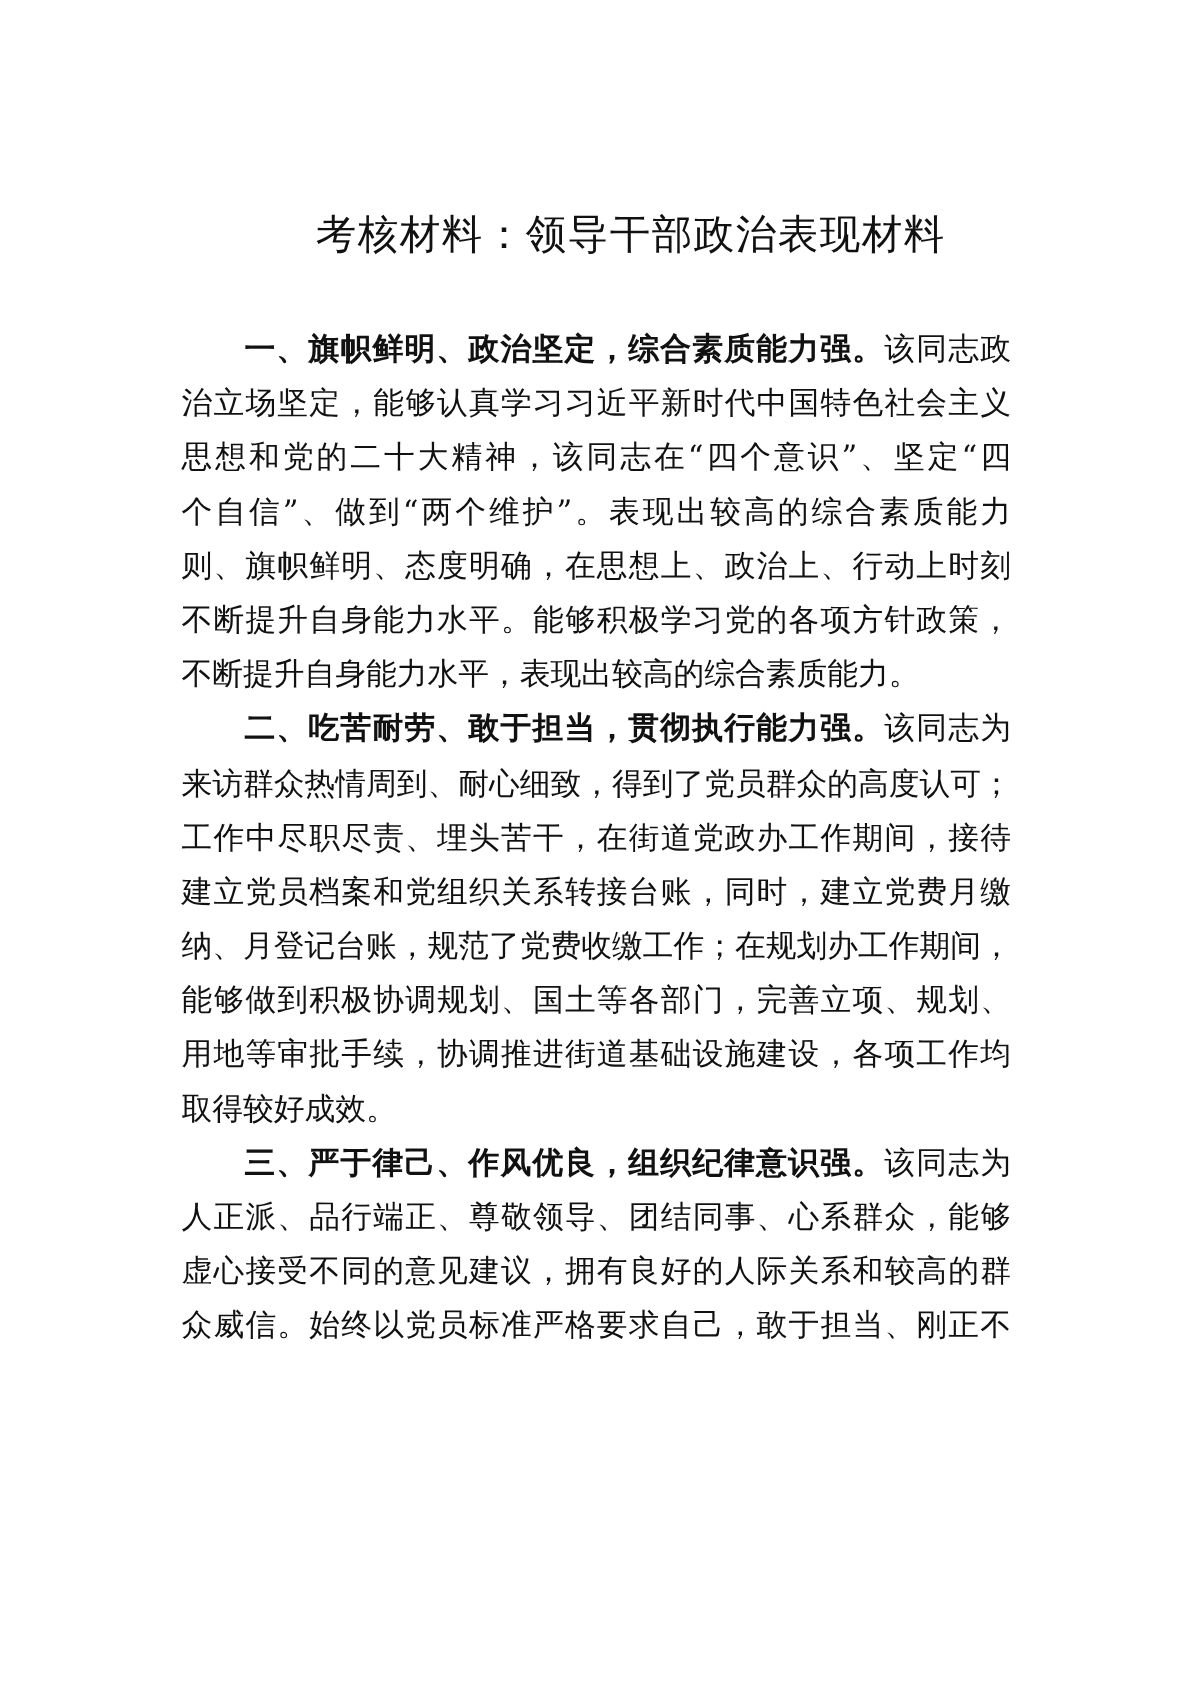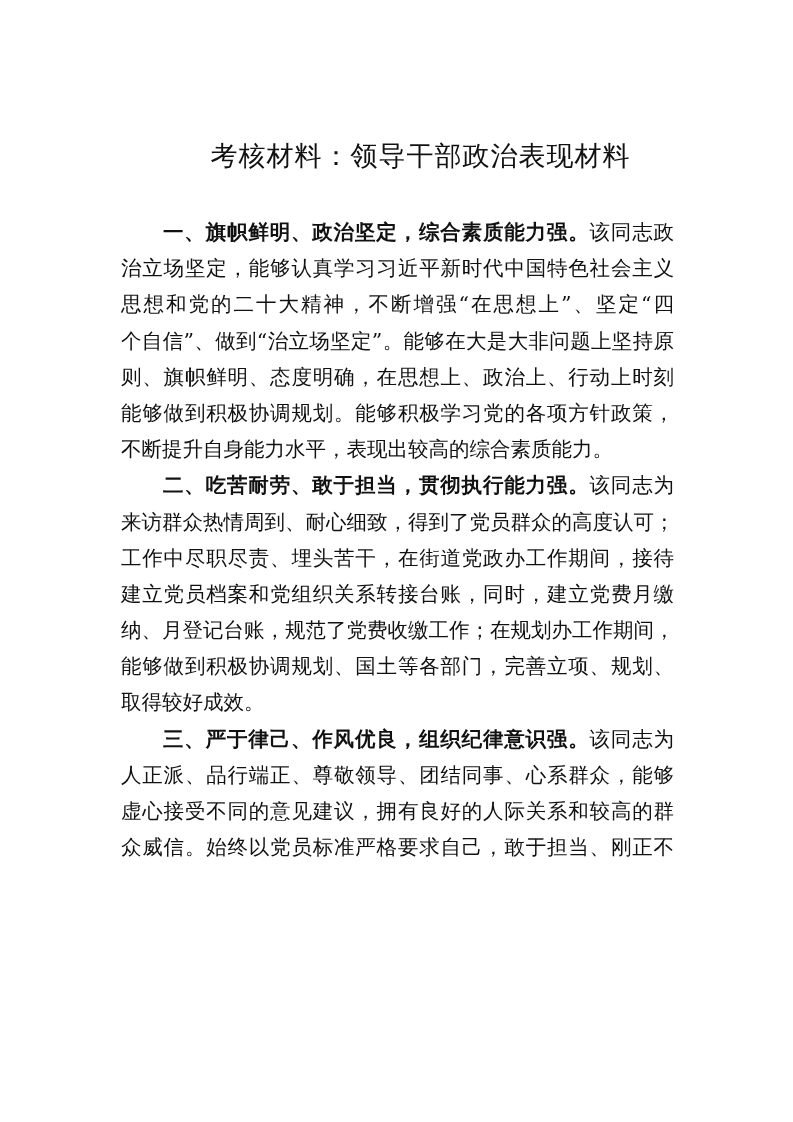--- a/index.html
+++ b/index.html
@@ -20,34 +20,35 @@
 <body>
 
 <div class="page">
   <h1 class="title">考核材料：领导干部政治表现材料</h1>
 
   <div class="body">
 
     <div>
       <span class="line indent"><span class="heading">一、旗帜鲜明、政治坚定，综合素质能力强。</span><span>该同志政</span></span>
       <span class="line">治立场坚定，能够认真学习习近平新时代中国特色社会主义</span>
-      <span class="line">思想和党的二十大精神，不断增强“在思想上”、坚定“四</span>
-      <span class="line">个自信”、做到“治立场坚定”。能够在大是大非问题上坚持原</span>
+      <span class="line">思想和党的二十大精神，该同志在“四个意识”、坚定“四</span>
+      <span class="line">个自信”、做到“两个维护”。表现出较高的综合素质能力</span>
       <span class="line">则、旗帜鲜明、态度明确，在思想上、政治上、行动上时刻</span>
-      <span class="line">能够做到积极协调规划。能够积极学习党的各项方针政策，</span>
+      <span class="line">不断提升自身能力水平。能够积极学习党的各项方针政策，</span>
       <span class="line last">不断提升自身能力水平，表现出较高的综合素质能力。</span>
     </div>
 
     <div>
       <span class="line indent"><span class="heading">二、吃苦耐劳、敢于担当，贯彻执行能力强。</span><span>该同志为</span></span>
       <span class="line">来访群众热情周到、耐心细致，得到了党员群众的高度认可；</span>
       <span class="line">工作中尽职尽责、埋头苦干，在街道党政办工作期间，接待</span>
       <span class="line">建立党员档案和党组织关系转接台账，同时，建立党费月缴</span>
       <span class="line">纳、月登记台账，规范了党费收缴工作；在规划办工作期间，</span>
       <span class="line">能够做到积极协调规划、国土等各部门，完善立项、规划、</span>
+      <span class="line">用地等审批手续，协调推进街道基础设施建设，各项工作均</span>
       <span class="line last">取得较好成效。</span>
     </div>
 
     <div>
       <span class="line indent"><span class="heading">三、严于律己、作风优良，组织纪律意识强。</span><span>该同志为</span></span>
       <span class="line">人正派、品行端正、尊敬领导、团结同事、心系群众，能够</span>
       <span class="line">虚心接受不同的意见建议，拥有良好的人际关系和较高的群</span>
       <span class="line">众威信。始终以党员标准严格要求自己，敢于担当、刚正不</span>
     </div>
   </div>

